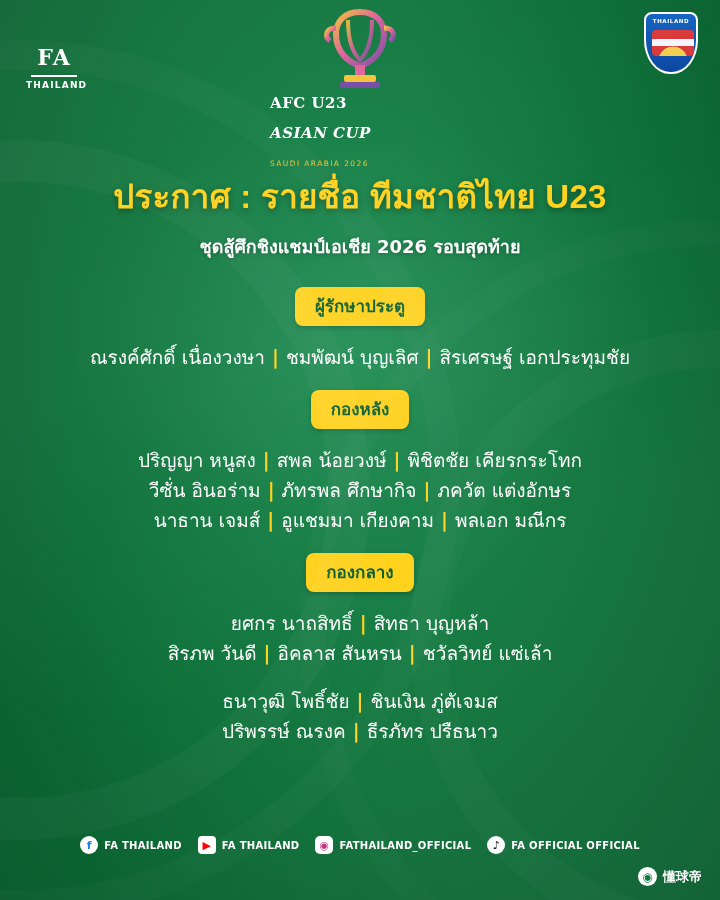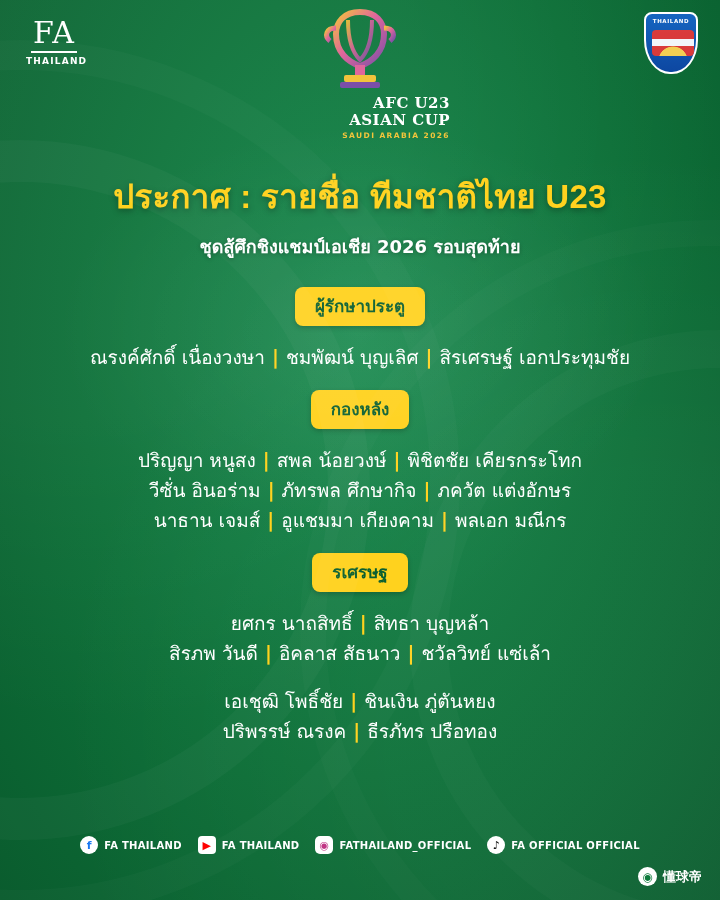--- a/index.html
+++ b/index.html
@@ -40,22 +40,23 @@
   
   header.top {
     position: relative;
     height: 160px;
   }
   .fa-logo {
     position: absolute; left: 26px; top: 18px;
     width: 56px; text-align: center; color: #fff;
   }
   .fa-logo .fa-mark {
-    font-size: 30px; font-weight: normal; letter-spacing: 1px; line-height: 30px;
+    font-size: 22px; font-weight: bold; letter-spacing: 1px; line-height: 30px;
     font-family: "DejaVu Serif", serif;
+    margin-top: 24px;
   }
   .fa-logo .fa-rule {
     width: 46px; height: 2px; background: #fff; margin: 3px auto 3px;
   }
   .fa-logo .fa-sub { font-size: 9px; letter-spacing: 1.2px; font-weight: bold; }
 
   .thai-badge {
     position: absolute; right: 22px; top: 12px;
     width: 54px; height: 62px;
   }
@@ -74,31 +75,31 @@
     border-radius: 4px; opacity: .95;
   }
   .thai-badge .tb-top {
     position: absolute; top: 4px; left: 0; right: 0; text-align: center;
     font-size: 5.5px; color: #fff; letter-spacing: .6px; font-weight: bold; z-index: 2;
   }
 
   
   .tournament {
     position: absolute; left: 50%; top: 8px; transform: translateX(-50%);
-    width: 180px; text-align: right;
+    width: 180px; text-align: left;
   }
   .trophy-wrap { height: 86px; display: flex; align-items: center; justify-content: center; }
   .tour-title {
     color: #ffffff; font-weight: bold; font-size: 15px; line-height: 15px;
     letter-spacing: .5px; margin-top: 2px;
     font-family: "DejaVu Serif", serif;
   }
-  .tour-title .l2 { display: block; margin-top: 2px; }
+  .tour-title .l2 { display: block; margin-top: 15px; font-style: italic; }
   .tour-sub {
-    margin-top: 3px; color: #f3c53b; font-size: 7.5px; letter-spacing: 1.4px; font-weight: bold;
+    margin-top: 18px; color: #f3c53b; font-size: 7.5px; letter-spacing: 1.4px; font-weight: normal;
   }
 
   
   .headline {
     text-align: center; margin-top: 10px;
     color: #ffd21e;
     font-size: 33px; font-weight: bold;
     letter-spacing: .3px;
     text-shadow: 0 2px 6px rgba(0,0,0,.35);
     font-family: "Liberation Sans", "DejaVu Sans", sans-serif;
@@ -220,27 +221,27 @@
 
   <div id="sections-host">
       <div class="section"><div class="sec-chip">ผู้รักษาประตู</div><div class="names">
           <div class="name-row"><span>ณรงค์ศักดิ์ เนื่องวงษา</span><span class="sep">|</span><span>ชมพัฒน์ บุญเลิศ</span><span class="sep">|</span><span>สิรเศรษฐ์ เอกประทุมชัย</span></div>
         </div></div>
       <div class="section"><div class="sec-chip">กองหลัง</div><div class="names">
           <div class="name-row"><span>ปริญญา หนูสง</span><span class="sep">|</span><span>สพล น้อยวงษ์</span><span class="sep">|</span><span>พิชิตชัย เคียรกระโทก</span></div>
           <div class="name-row"><span>วีซั่น อินอร่าม</span><span class="sep">|</span><span>ภัทรพล ศึกษากิจ</span><span class="sep">|</span><span>ภควัต แต่งอักษร</span></div>
           <div class="name-row"><span>นาธาน เจมส์</span><span class="sep">|</span><span>อูแชมมา เกียงคาม</span><span class="sep">|</span><span>พลเอก มณีกร</span></div>
         </div></div>
-      <div class="section"><div class="sec-chip">รเศรษฐ</div><div class="names">
+      <div class="section"><div class="sec-chip">กองกลาง</div><div class="names">
           <div class="name-row"><span>ยศกร นาถสิทธิ์</span><span class="sep">|</span><span>สิทธา บุญหล้า</span></div>
-          <div class="name-row"><span>สิรภพ วันดี</span><span class="sep">|</span><span>อิคลาส สัธนาว</span><span class="sep">|</span><span>ชวัลวิทย์ แซ่เล้า</span></div>
+          <div class="name-row"><span>สิรภพ วันดี</span><span class="sep">|</span><span>อิคลาส สันหรน</span><span class="sep">|</span><span>ชวัลวิทย์ แซ่เล้า</span></div>
         </div></div>
       <div class="section"><div class="names">
-          <div class="name-row"><span>เอเชุฒิ โพธิ์ชัย</span><span class="sep">|</span><span>ชินเงิน ภู่ตันหยง</span></div>
-          <div class="name-row"><span>ปริพรรษ์ ณรงค</span><span class="sep">|</span><span>ธีรภัทร ปรือทอง</span></div>
+          <div class="name-row"><span>ธนาวุฒิ โพธิ์ชัย</span><span class="sep">|</span><span>ชินเงิน ภู่ตัเจมส</span></div>
+          <div class="name-row"><span>ปริพรรษ์ ณรงค</span><span class="sep">|</span><span>ธีรภัทร ปรืธนาว</span></div>
         </div></div>
     </div>
 
   <div class="footer">
     <div class="social">
       <span class="s-ico fb">f</span>
       <span>FA THAILAND</span>
     </div>
     <div class="social">
       <span class="s-ico yt">▶</span>

